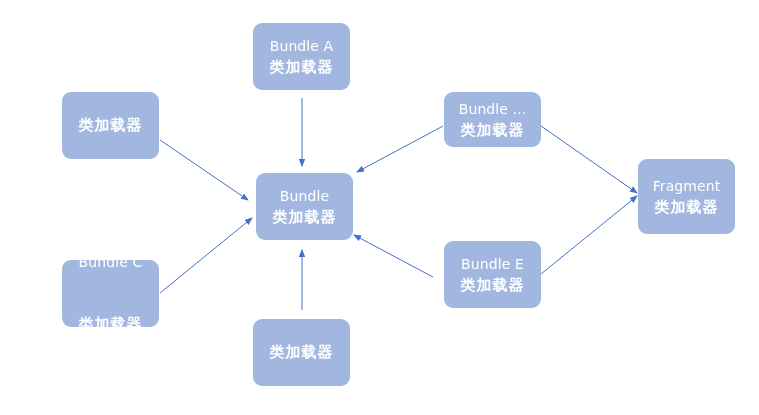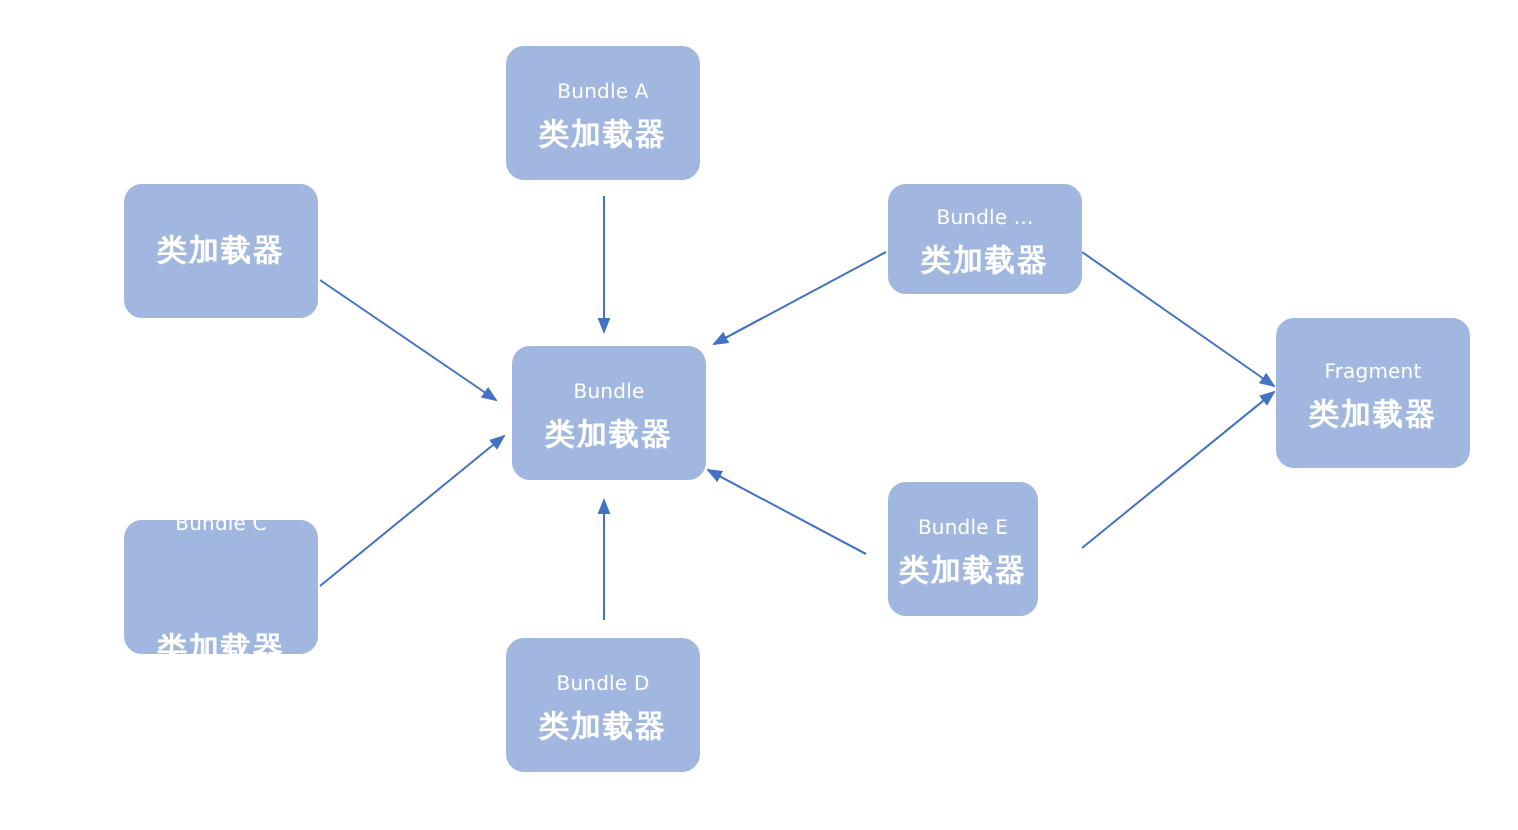--- a/index.html
+++ b/index.html
@@ -12,21 +12,21 @@
       border-radius: 9px;
       color: #ffffff;
       display: flex;
       flex-direction: column;
       align-items: center;
       justify-content: center;
       text-align: center;
       line-height: 21px;
       box-sizing: border-box;
     }
-    .node .title { font-size: 10px; letter-spacing: 0.1px; white-space: nowrap; }
+    .node .title { font-size: 14px; letter-spacing: 0.1px; white-space: nowrap; }
     .node .sub { font-size: 15px; letter-spacing: 1px; white-space: nowrap; font-weight: bold; }
   </style>
 </head>
 <body>
 
 <div id="canvas">
   <svg class="links" viewBox="0 0 759 415" xmlns="http://www.w3.org/2000/svg">
     <defs>
       <marker id="arrowhead" markerWidth="8" markerHeight="8" refX="7" refY="4" orient="auto" markerUnits="userSpaceOnUse">
         <path d="M0,0.8 L8,4 L0,7.2 Z" fill="#4472c4"></path>
@@ -60,21 +60,20 @@
     <span class="sub">类加载器</span>
   </div>
   <div class="node" style="left:638px;top:159px;width:97px;height:75px;">
     <span class="title">Fragment</span>
     <span class="sub">类加载器</span>
   </div>
   <div class="node" style="left:62px;top:260px;width:97px;height:67px;gap:41px;">
     <span class="title">Bundle C</span>
     <span class="sub">类加载器</span>
   </div>
-  <div class="node" style="left:444px;top:241px;width:75px;height:67px;">
+  <div class="node" style="left:444px;top:241px;width:97px;height:67px;">
     <span class="title">Bundle E</span>
     <span class="sub">类加载器</span>
   </div>
   <div class="node" style="left:253px;top:319px;width:97px;height:67px;">
-    <span class="title">Bundle D</span>
     <span class="sub">类加载器</span>
   </div>
 </div>
 
 </body></html>

